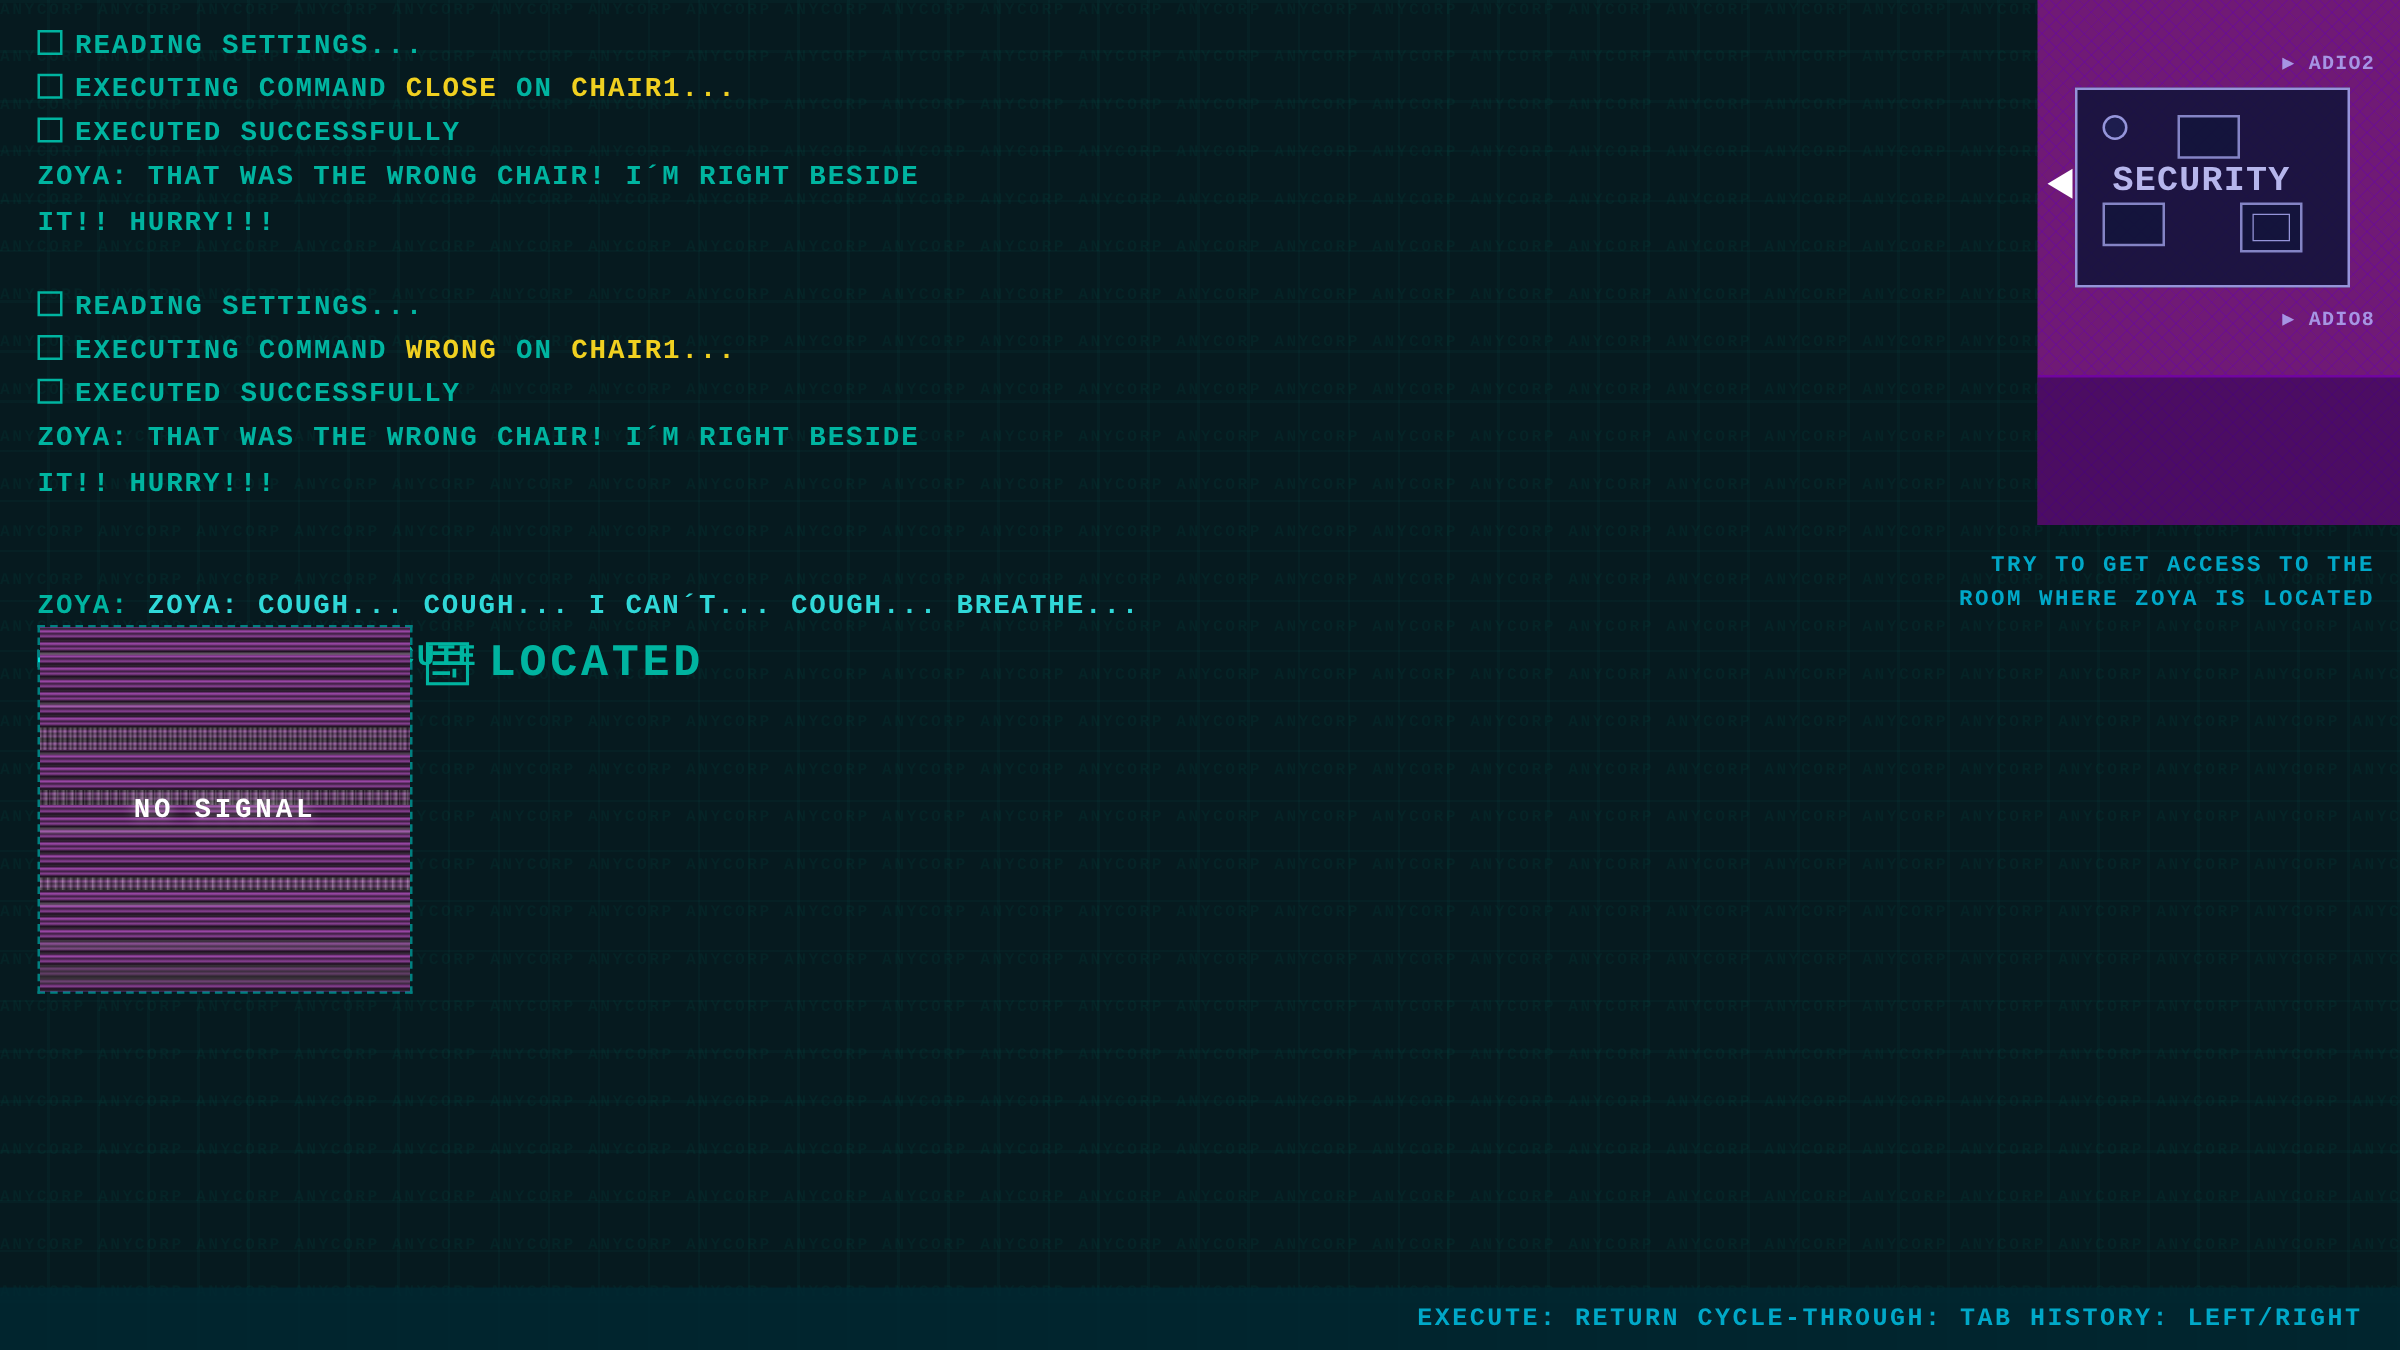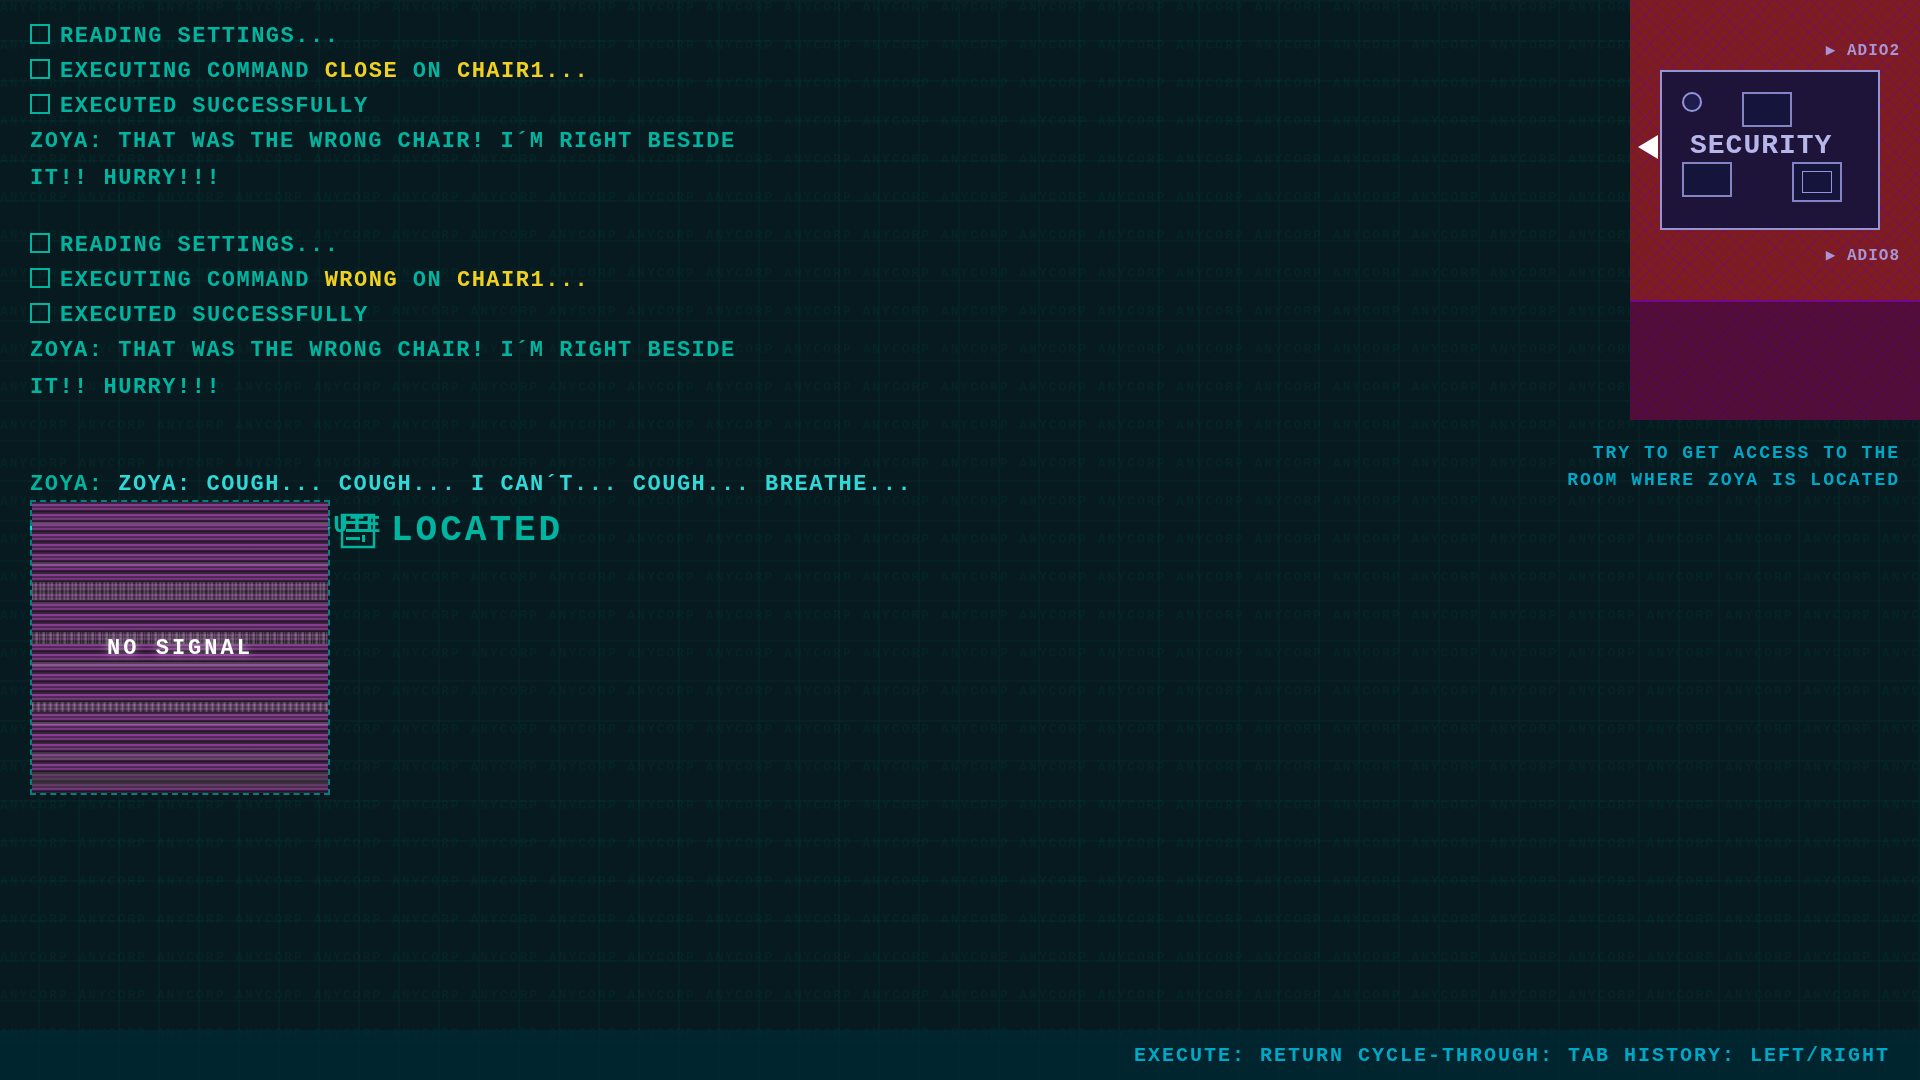--- a/index.html
+++ b/index.html
@@ -185,21 +185,21 @@
       position: absolute;
       top: 0;
       right: 0;
       width: 290px;
       height: 420px;
     }
 
     .map-bg {
       width: 100%;
       height: 100%;
-      background: #7f1d1d;
+      background: #701a75;
       position: relative;
       overflow: hidden;
     }
 
     
     .map-hatch {
       position: absolute;
       top: 0; left: 0;
       width: 100%; height: 100%;
       background-image:

